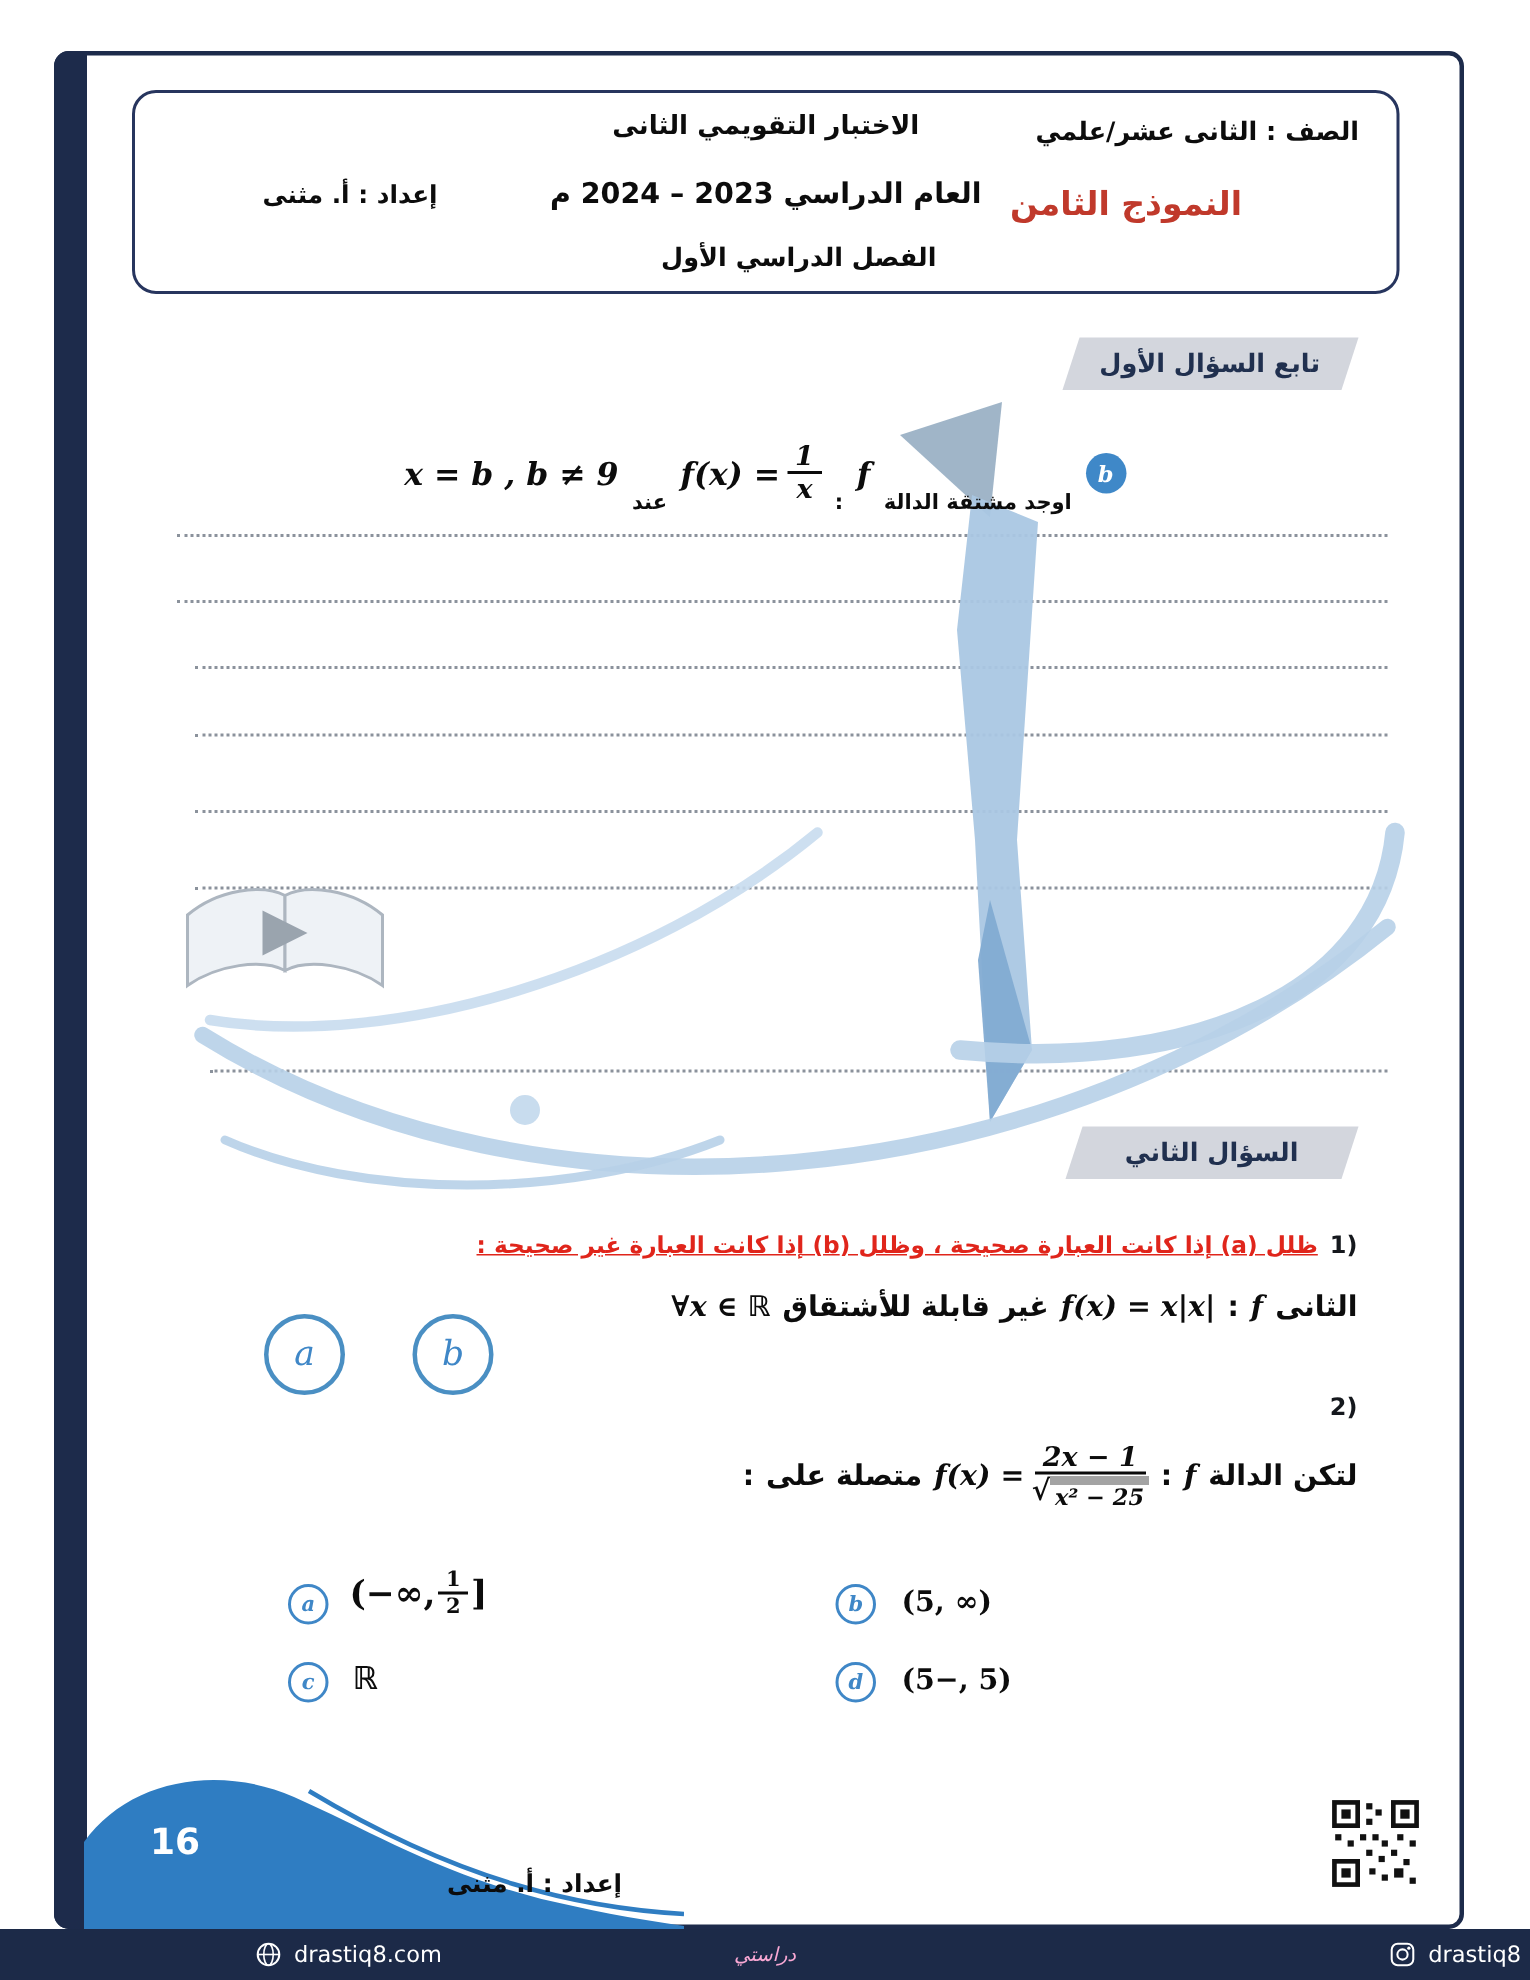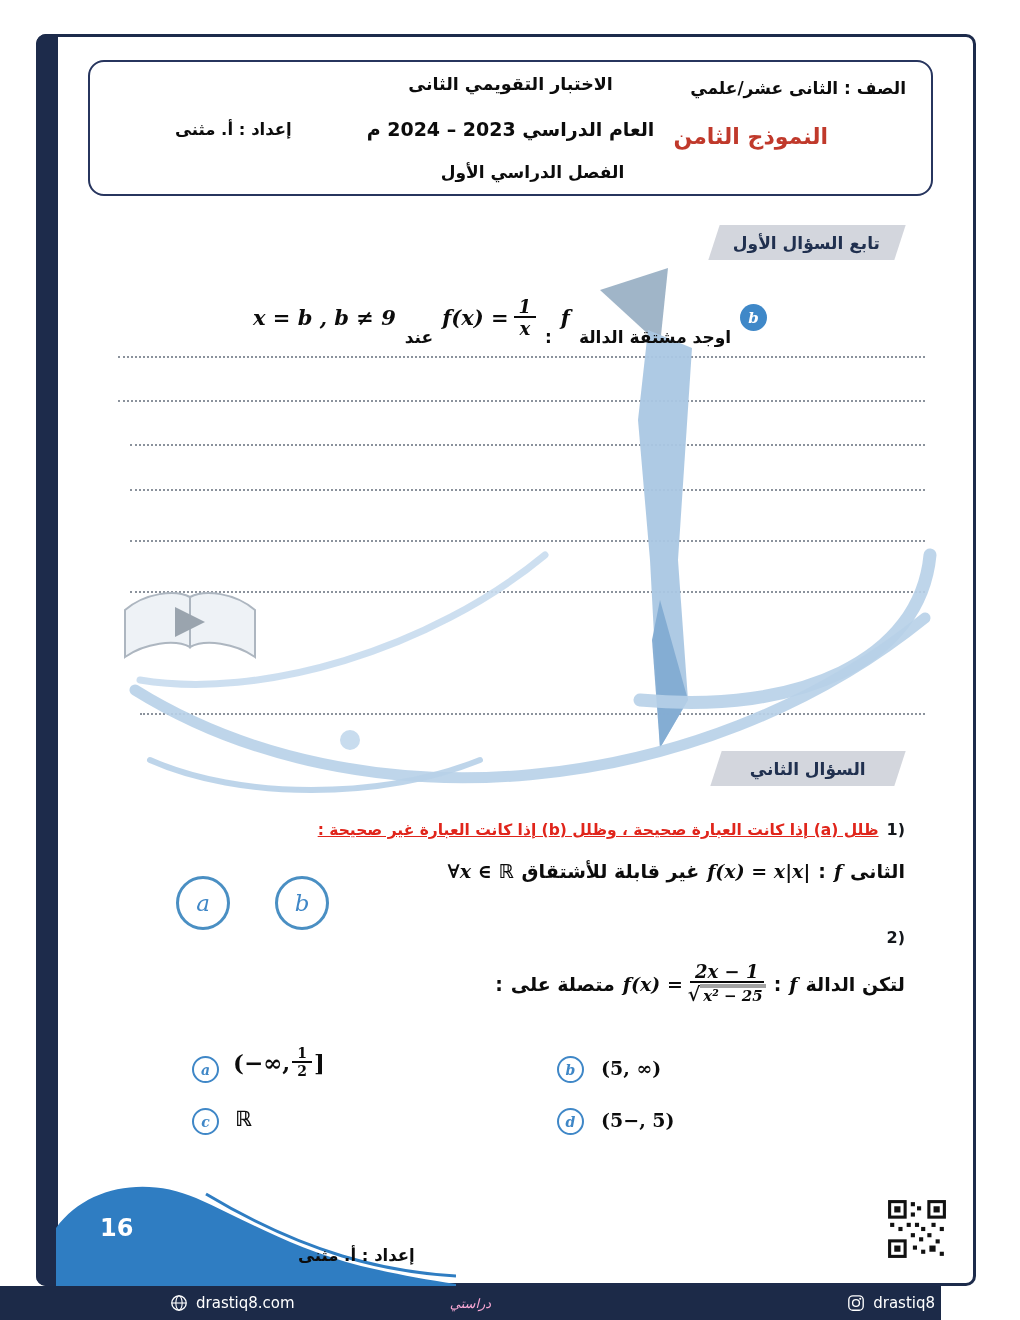--- a/index.html
+++ b/index.html
@@ -22,33 +22,33 @@
   .h-prep  { position:absolute; left:85px; top:58px; font-weight:bold; font-size:16.5px; }
 
   .banner { position:absolute; height:35px; background:#d3d6dd; transform:skewX(-18deg);
             z-index:4; display:flex; align-items:center; justify-content:center; }
   .banner > span { transform:skewX(18deg); font-weight:bold; font-size:17px; color:#20304f; }
   .banner1 { left:714px; top:225px; width:186px; }
   .banner2 { left:716px; top:751px; width:184px; }
 
   .q1-line { position:absolute; left:150px; right:150px; top:288px; z-index:4;
              display:flex; justify-content:center; align-items:center; gap:9px; }
-  .ar-big { font-weight:bold; font-size:17px;margin-top:39px; }
+  .ar-big { font-weight:bold; font-size:14px;margin-top:39px; }
   .math { font-family:"DejaVu Serif","DejaVu Sans",serif; font-style:italic; font-weight:bold;
           font-size:21px; direction:ltr; unicode-bidi:isolate; display:inline-flex;
           align-items:center; gap:5px; }
   .badge-b { width:27px; height:27px; border-radius:50%; background:#3f88c8; color:#fff;
              display:flex; align-items:center; justify-content:center; font-size:15px;
              font-weight:bold; font-style:italic; font-family:"DejaVu Serif",serif; flex:0 0 auto; }
   .frac { display:inline-flex; flex-direction:column; align-items:center; line-height:1.08; direction:ltr; }
   .frac .fnum { border-bottom:2.2px solid #0a0a0a; padding:0 5px; font-size:18px; }
   .frac .fden { font-size:18px; padding-top:1px; display:inline-flex; align-items:flex-start; }
   .sqrt { display:inline-flex; align-items:flex-start; }
   .sqrt .radsign { font-style:normal; font-size:19px; line-height:1.1; }
-  .sqrt .radicand { border-top:4px solid #a3a3a3; padding:0 3px; font-size:15px; }
+  .sqrt .radicand { border-top:6px solid #a3a3a3; padding:0 3px; font-size:15px; }
 
   .dotline { position:absolute; border-top:2.5px dotted #8b929c; z-index:2; }
 
   .red-line { position:absolute; right:115px; z-index:4; display:flex; gap:8px; align-items:baseline; }
   .red-num { font-weight:bold; font-size:16px; color:#15181d; }
   .red-text { font-weight:bold; font-size:15.5px; color:#e0251b; text-decoration:underline; }
 
   .stmt { position:absolute; right:115px; top:860px; z-index:4; display:flex;
           align-items:center; gap:8px; }
   .stmt .ar-med { font-weight:bold; font-size:19px; }
@@ -75,21 +75,21 @@
   .opt-a-label .frac .fnum, .opt-a-label .frac .fden { font-size:14px; }
 
   .watermark { position:absolute; left:80px; top:255px; width:870px; height:570px; z-index:3; pointer-events:none; }
 
   .wave-svg { position:absolute; left:56px; top:1176px; z-index:3; }
   .page-num { position:absolute; left:100px; top:1214px; color:#fff; font-weight:bold;
               font-size:24px; z-index:4; }
   .prep2 { position:absolute; left:298px; top:1246px; font-weight:bold; font-size:16.5px; z-index:4; }
   .qr { position:absolute; left:886px; top:1198px; z-index:4; }
 
-  .footer { position:absolute; left:0; top:1286px; width:941px; height:34px;
+  .footer { position:absolute; left:0; top:1286px; width:1020px; height:34px;
             background:#1c2a48; z-index:6; display:flex; align-items:center;
             justify-content:space-between; color:#fff; padding:0 6px 0 170px; }
   .f-group { display:flex; align-items:center; gap:8px; }
   .f-text { font-size:15px; color:#fff; }
   .f-center { position:absolute; left:50%; transform:translateX(-50%);
               font-size:13px; color:#f9a8d4; font-style:italic; }
 </style>
 </head>
 <body>
 

